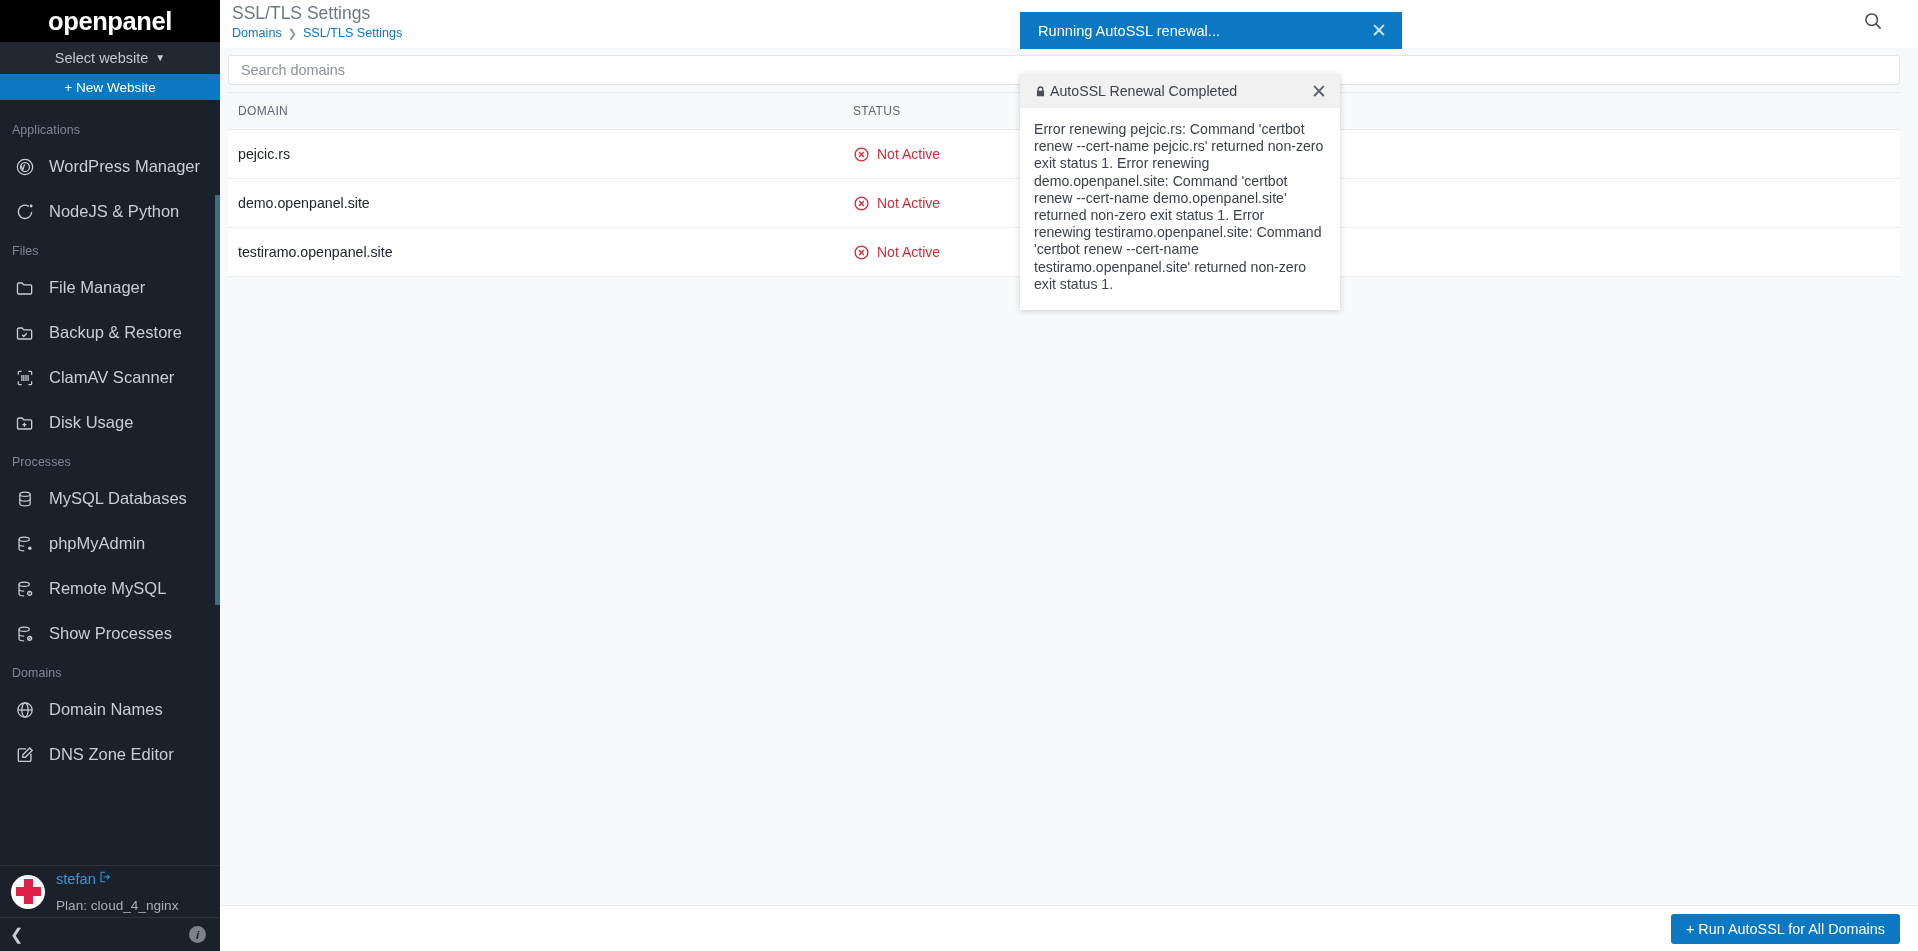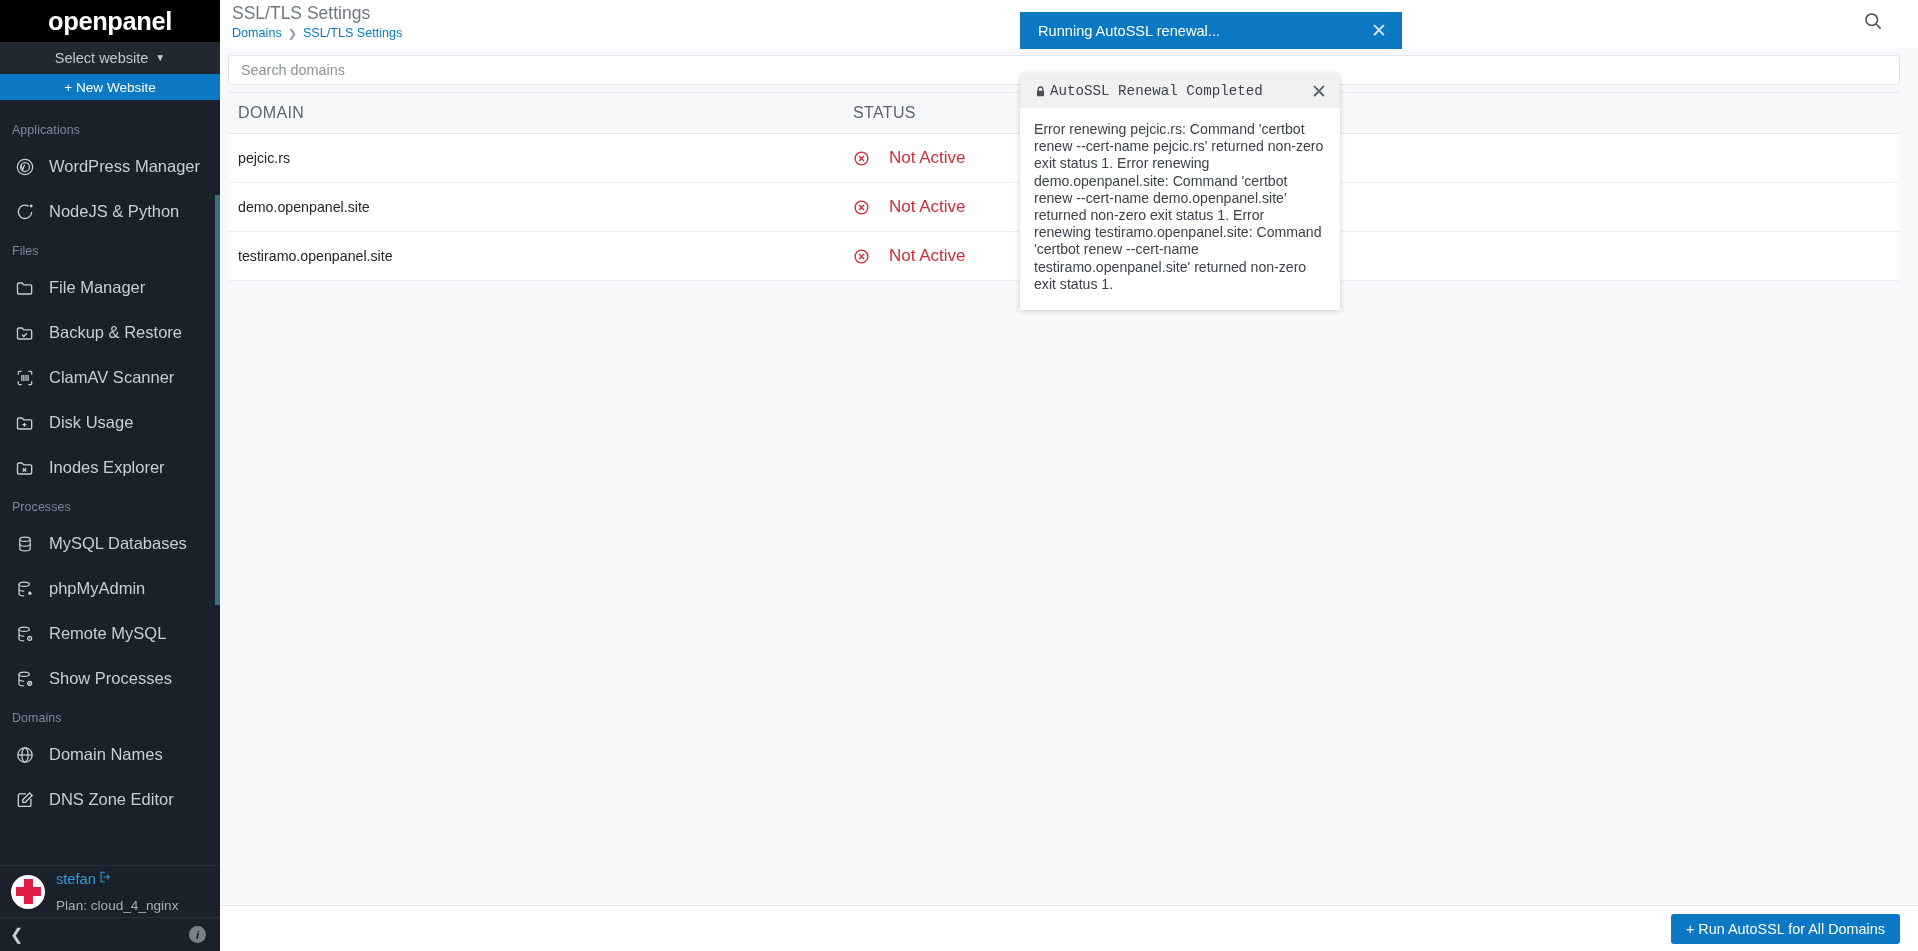--- a/index.html
+++ b/index.html
@@ -118,35 +118,35 @@
     font-family: "Liberation Sans", sans-serif; font-size: 14.4px; color: #3a4049;
     outline: none;
   }
   .search-input::placeholder { color: #8b929c; }
 
   .table-zone { flex: 0 0 auto; padding: 0 18px 0 8px; }
   .dtable { width: 100%; background: #ffffff; border-collapse: collapse;
             border-top: 1px solid #e6e9ee; border-bottom: 1px solid #e6e9ee; }
   .dtable thead th {
     background: #f8f9fb; text-align: left;
-    font-size: 16px; color: #5d6570; font-weight: normal;
+    font-size: 12px; color: #5d6570; font-weight: normal;
     letter-spacing: .35px; padding: 11px 0 11px 10px;
     border-bottom: 1px solid #e6e9ee;
   }
   .dtable tbody td {
     padding: 10px; font-size: 14.2px; color: #20262e;
     border-bottom: 1px solid #eceff3; height: 43px; vertical-align: middle;
   }
   .col-domain { width: 615px; }
   .col-status { width: 320px; }
   .col-actions { width: auto; }
   .status-cell { display: flex; align-items: center; gap: 7px; }
   .status-ico { width: 17px; height: 17px; flex: 0 0 17px; color: #d22c3a; }
   .status-ico svg { width: 17px; height: 17px; display: block; }
-  .status-txt { font-size: 17px; color: #d22c3a; margin-left: 12px; }
+  .status-txt { font-size: 14px; color: #d22c3a; }
   .btn-generate {
     display: inline-flex; align-items: center; gap: 8px;
     background: #0a78c2; color: #ffffff;
     border: none; border-radius: 3px;
     height: 28px; padding: 0 14px;
     font-family: "Liberation Sans", sans-serif; font-size: 14px;
     cursor: pointer;
   }
   .btn-generate svg { width: 15px; height: 15px; display: block; }
 
@@ -181,21 +181,21 @@
     z-index: 40;
   }
   .notif-head {
     background: #f1f1f1; height: 34px;
     display: flex; align-items: center; justify-content: space-between;
     padding: 0 13px 0 14px;
   }
   .notif-head-left { display: flex; align-items: center; gap: 3px; }
   .lock-ico { width: 13px; height: 13px; color: #4a4f57; }
   .lock-ico svg { width: 13px; height: 13px; display: block; }
-  .notif-title { font-size: 14.2px; color: #3c424b; font-family: Liberation Mono, monospace; }
+  .notif-title { font-size: 14.2px; color: #3c424b; }
   .notif-x { color: #5d636c; font-size: 19px; line-height: 1; cursor: pointer; font-weight: 300; }
   .notif-body {
     padding: 13px 16px 17px 14px;
     font-size: 14.1px; line-height: 1.22;
     color: #3c424b; word-break: normal;
   }
 </style>
 </head>
 <body>
 
@@ -275,29 +275,20 @@
       <div class="nav-item">
         <span class="nav-ico">
           <svg viewBox="0 0 24 24" fill="none" stroke="currentColor" stroke-width="1.6">
             <path d="M3 7.5a1.5 1.5 0 0 1 1.5-1.5h4l2 2.2h8a1.5 1.5 0 0 1 1.5 1.5v8a1.5 1.5 0 0 1-1.5 1.5h-14A1.5 1.5 0 0 1 3 17.7z"></path>
             <path d="M11.3 11.6v4.8M8.9 14h4.8"></path>
           </svg>
         </span>
         <span>Disk Usage</span>
       </div>
 
-      <div class="nav-item">
-        <span class="nav-ico">
-          <svg viewBox="0 0 24 24" fill="none" stroke="currentColor" stroke-width="1.6">
-            <path d="M3 7.5a1.5 1.5 0 0 1 1.5-1.5h4l2 2.2h8a1.5 1.5 0 0 1 1.5 1.5v8a1.5 1.5 0 0 1-1.5 1.5h-14A1.5 1.5 0 0 1 3 17.7z"></path>
-            <path d="M9.4 12.2l4 4M13.4 12.2l-4 4"></path>
-          </svg>
-        </span>
-        <span>Inodes Explorer</span>
-      </div>
 
       <div class="nav-sec-title">Processes</div>
 
       <div class="nav-item">
         <span class="nav-ico">
           <svg viewBox="0 0 24 24" fill="none" stroke="currentColor" stroke-width="1.5">
             <ellipse cx="12" cy="6.3" rx="6.2" ry="2.6"></ellipse>
             <path d="M5.8 6.3v11.4c0 1.45 2.78 2.6 6.2 2.6s6.2-1.15 6.2-2.6V6.3"></path>
             <path d="M5.8 12c0 1.45 2.78 2.6 6.2 2.6s6.2-1.15 6.2-2.6"></path>
           </svg>

